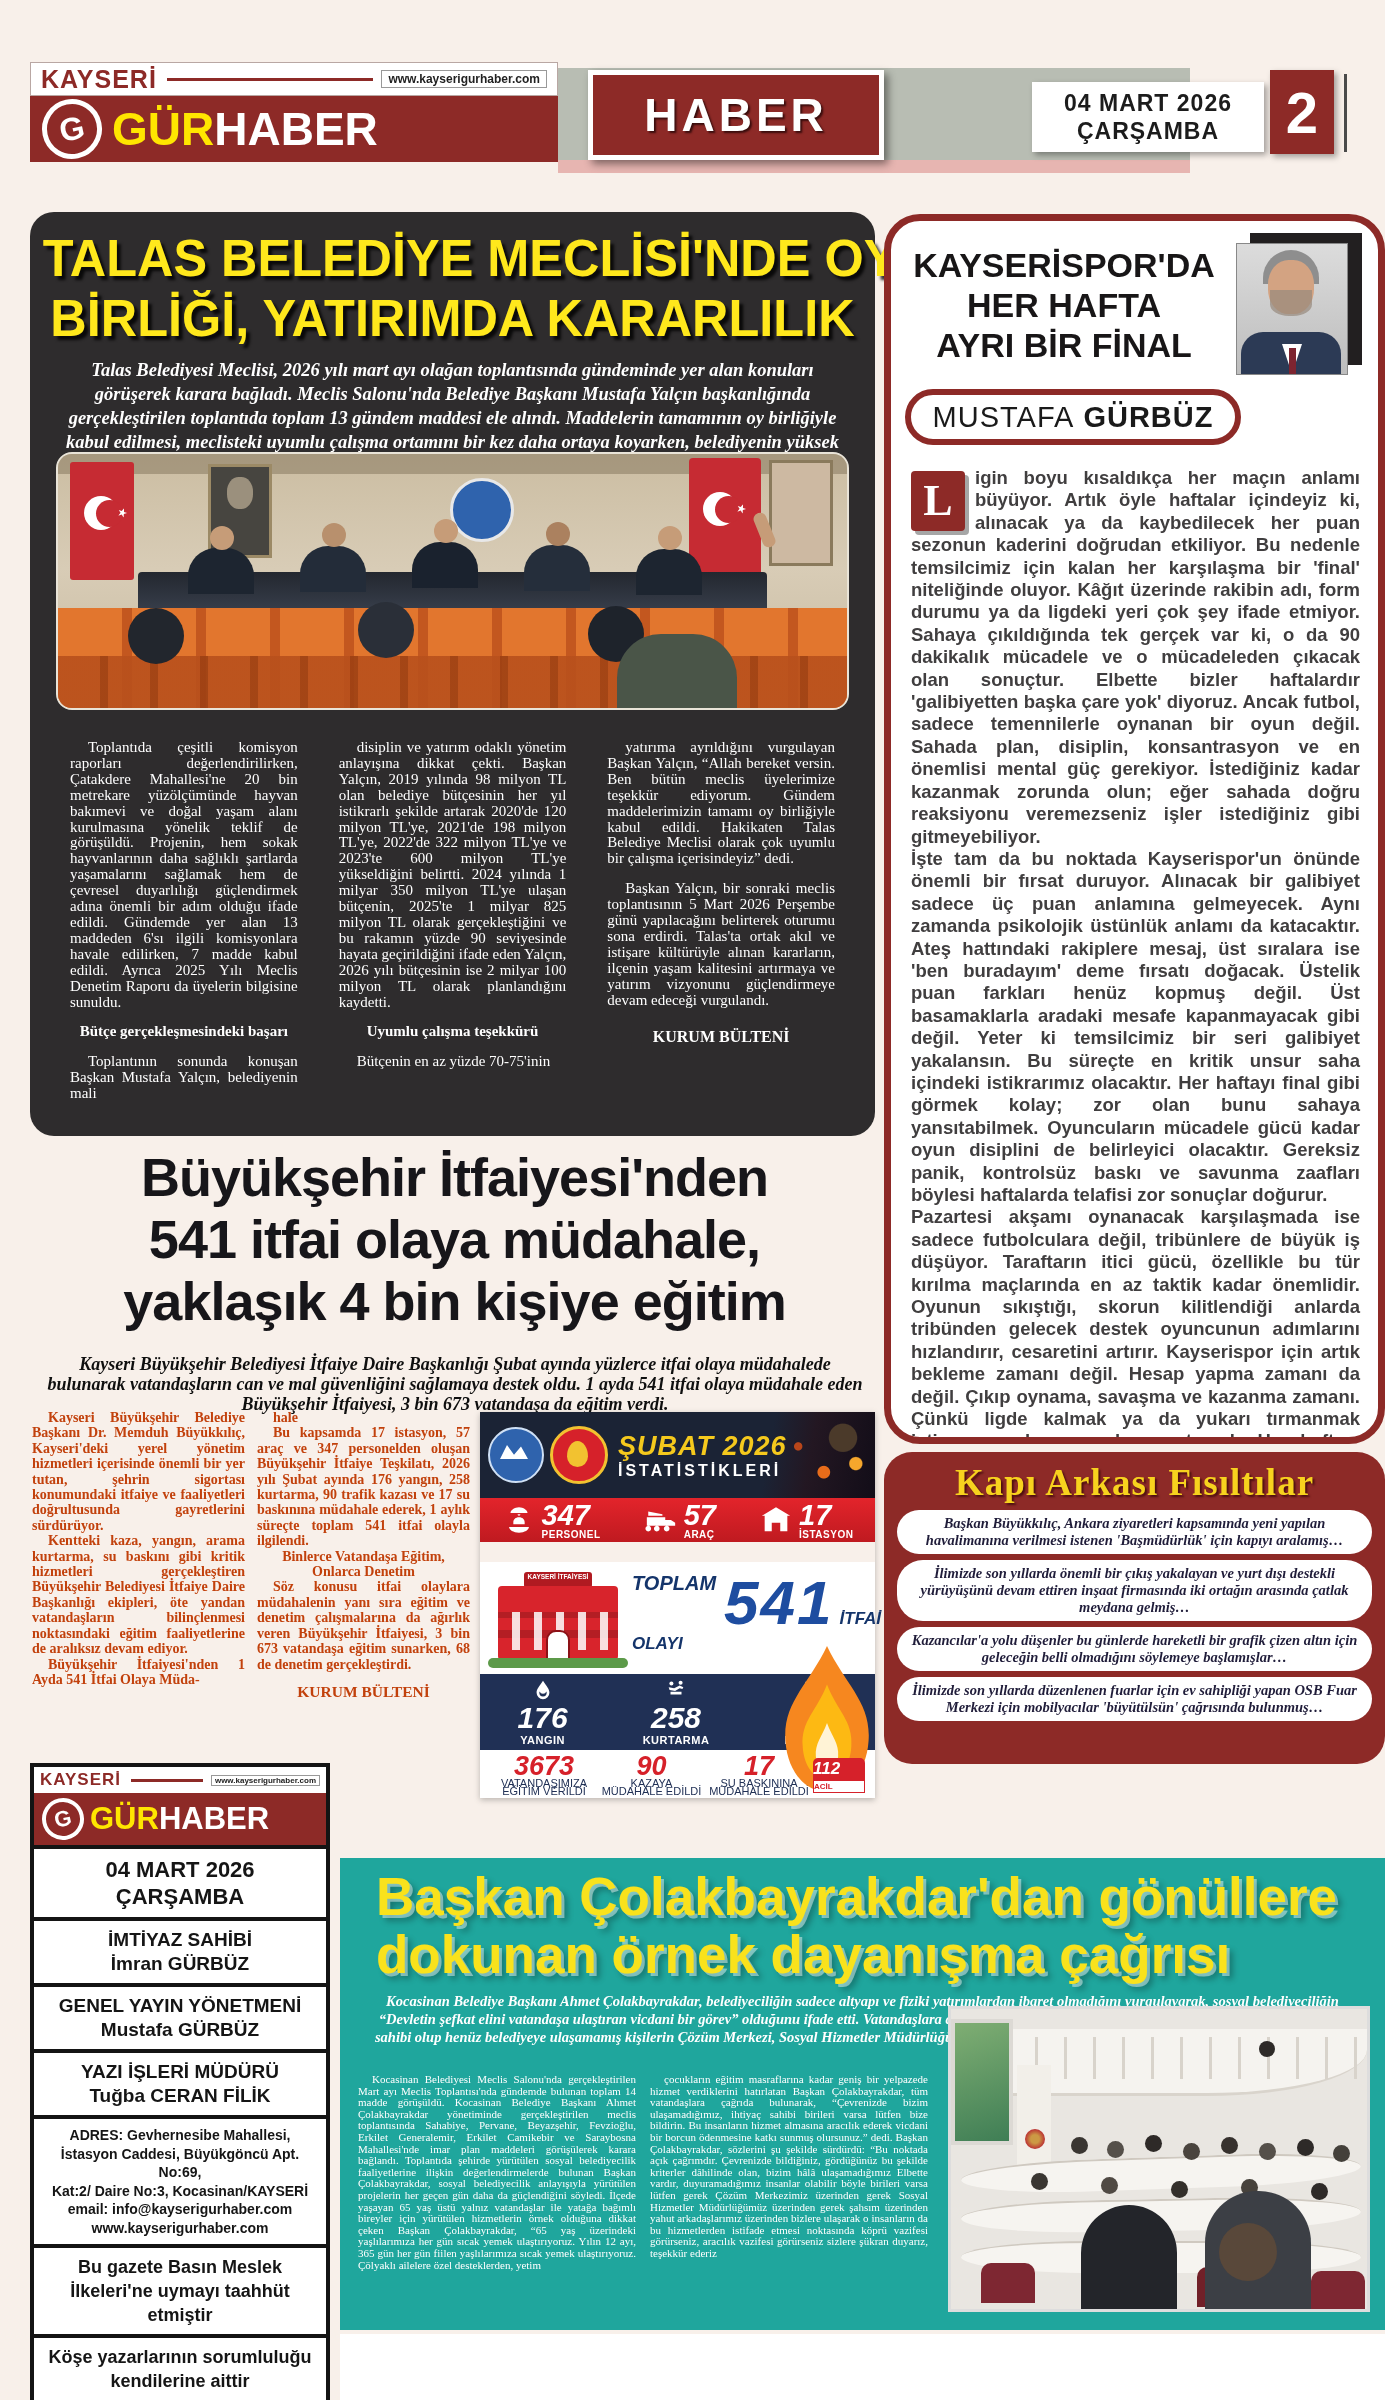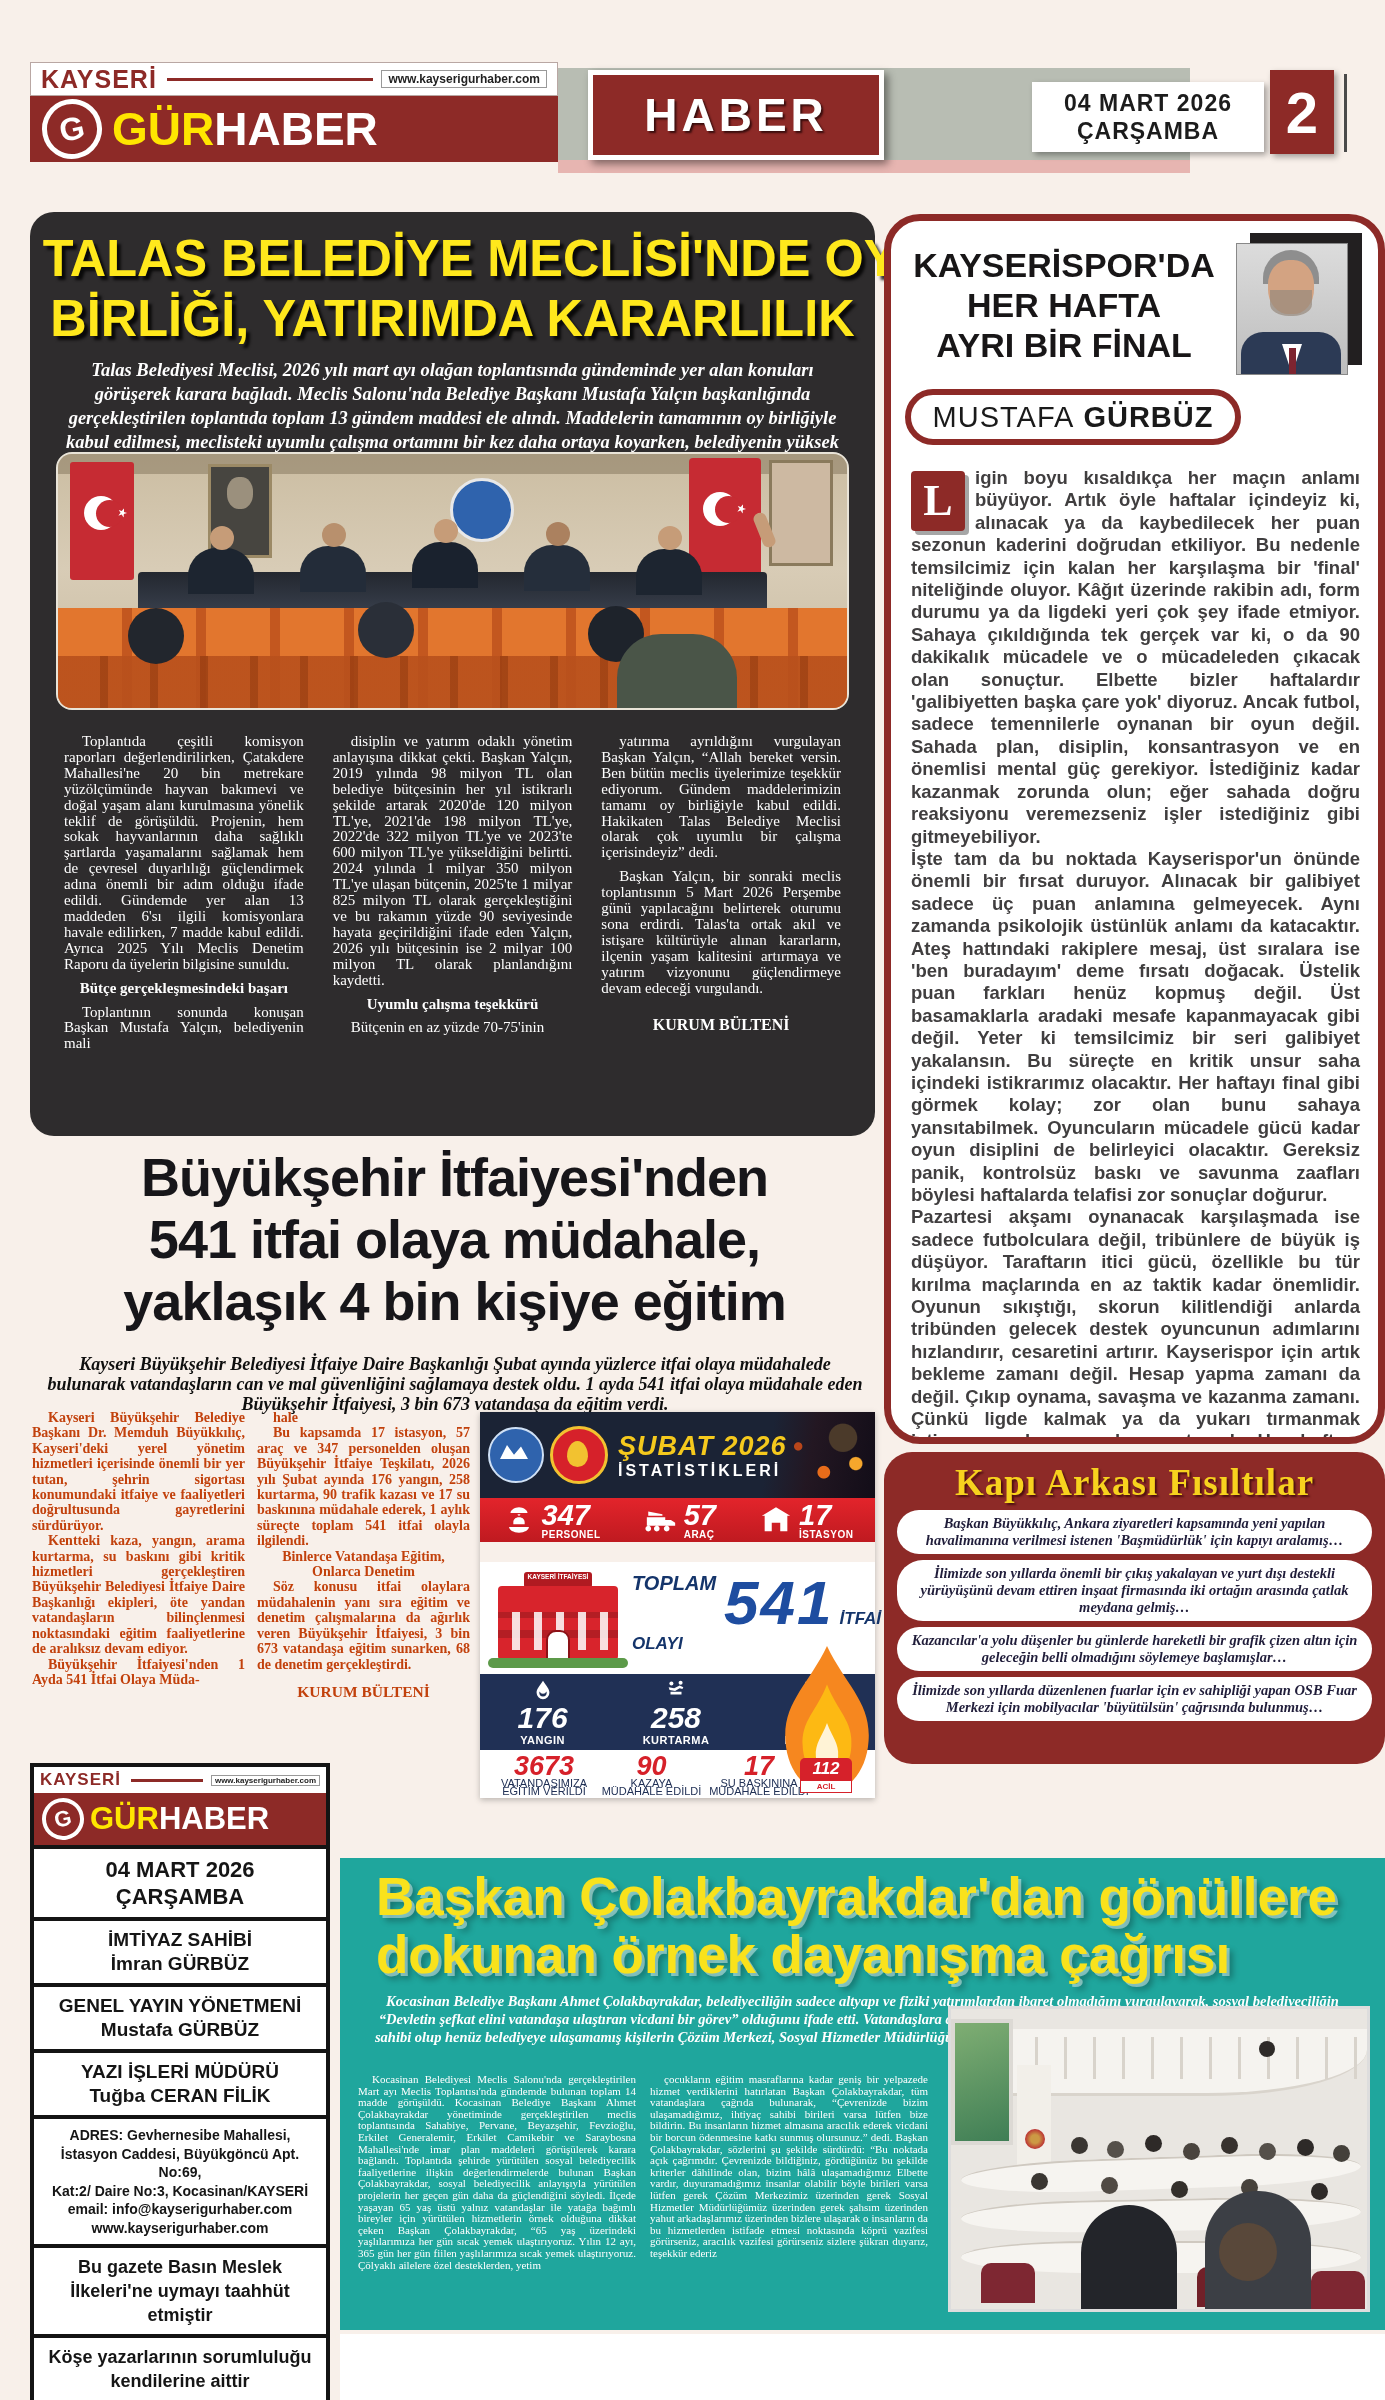--- a/index.html
+++ b/index.html
@@ -55,21 +55,21 @@
   .tp-heads{left:152px;top:72px;width:24px;height:24px;background:#c69c78;border-radius:50%;
             box-shadow:112px -3px 0 #b8906d,224px -7px 0 #c69c78,336px -4px 0 #ab815f,448px 0 0 #c69c78;}
   .tp-hand{left:700px;top:58px;width:13px;height:36px;background:#c69c78;transform:rotate(-22deg);border-radius:6px;}
   .tp-seats{left:0;right:0;bottom:0;height:100px;background:repeating-linear-gradient(90deg,#e2762e 0 64px,#c3571f 64px 74px);}
   .tp-seats2{left:0;right:0;bottom:0;height:52px;background:repeating-linear-gradient(90deg,#b8501c 0 42px,#9d4013 42px 50px);opacity:.9;}
   .tp-aud{left:70px;bottom:44px;width:56px;height:56px;background:#22262d;border-radius:50%;
           box-shadow:230px -6px 0 #2a2f38,460px -2px 0 #1e232b;}
   .tp-jacket{right:110px;bottom:0;width:120px;height:74px;background:#4a5548;border-radius:44px 44px 0 0;}
   .t-cols{left:26px;top:514px;width:793px;display:flex;gap:13px;color:#fff;}
   .t-col{flex:1;font-family:"Liberation Serif",serif;font-size:15px;line-height:15.9px;text-align:justify;}
-  .t-col p{margin:8px;text-indent:18px;}
+  .t-col p{margin:14px;text-indent:18px;}
   .t-sub{text-align:center;font-weight:700;text-indent:0 !important;}
   .t-byline{text-align:center;font-weight:700;text-indent:0 !important;margin-top:20px !important;font-size:16px;}
 
   
   .colm{left:884px;top:214px;width:501px;height:1230px;background:#fff;border:7px solid #8d2a27;border-radius:36px;box-sizing:border-box;overflow:hidden;}
   .c-title{left:12px;top:24px;width:322px;text-align:center;font-weight:800;font-size:34px;line-height:40px;color:#181617;}
   .c-photo{right:30px;top:22px;width:110px;height:130px;background:linear-gradient(#dcdcdc,#bdbdbd);box-shadow:14px -10px 0 #221f20;border:1px solid #888;}
   .cp-hair{left:26px;top:6px;width:56px;height:34px;border-radius:28px 28px 0 0;background:#8e8e8e;}
   .cp-face{left:31px;top:16px;width:46px;height:54px;border-radius:45%;background:#d3a382;}
   .cp-beard{left:33px;top:46px;width:42px;height:26px;border-radius:0 0 45% 45%;background:#97897c;opacity:.7;}
@@ -132,21 +132,21 @@
   .ig-navy{left:0;top:262px;width:395px;height:76px;background:#203055;display:flex;color:#fff;box-sizing:border-box;justify-content:space-around;}
   .ig-vstat{display:flex;flex-direction:column;align-items:center;justify-content:center;line-height:1;}
   .ig-vstat svg{width:24px;height:22px;}
   .ig-vnum{font-weight:800;font-size:30px;font-style:italic;margin:2px 0;}
   .ig-vlab{font-weight:700;font-size:11px;letter-spacing:.5px;}
   .ig-bottom{left:0;top:338px;width:395px;height:48px;background:#fff;display:flex;align-items:center;justify-content:space-between;padding:0 66px 0 14px;box-sizing:border-box;}
   .ig-bstat{text-align:center;width:100px;}
   .ig-bnum{color:#d6212a;font-weight:800;font-style:italic;font-size:27px;line-height:26px;}
   .ig-blab{color:#203055;font-weight:400;font-size:11px;line-height:8px;}
   .ig-flame{right:-4px;top:232px;width:104px;height:152px;z-index:3;}
-  .ig-badge{right:23px;top:346px;width:52px;z-index:4;text-align:center;}
+  .ig-badge{right:10px;top:346px;width:52px;z-index:4;}
   .ig-badge-num{background:#d6212a;color:#fff;font-weight:800;font-style:italic;font-size:17px;border-radius:5px 5px 0 0;padding:1px 0;}
   .ig-badge-lab{background:#fff;border:1px solid #d6212a;color:#d6212a;font-weight:800;font-size:8px;padding:1px 0;}
 
   
   .whisp{left:884px;top:1452px;width:501px;height:312px;background:#8d2a27;border-radius:28px;box-sizing:border-box;}
   .w-title{color:#f7d21e;font-weight:800;font-size:37px;text-align:center;margin-top:9px;letter-spacing:1px;
            text-shadow:2px 2px 2px #4d0f0f;font-family:"Liberation Serif",serif;}
   .w-item{background:#fff;border-radius:26px;margin:6px 13px;padding:5px 14px;font-family:"Liberation Serif",serif;
           font-weight:700;font-style:italic;font-size:14.5px;line-height:17px;color:#201d3a;text-align:center;}
 

